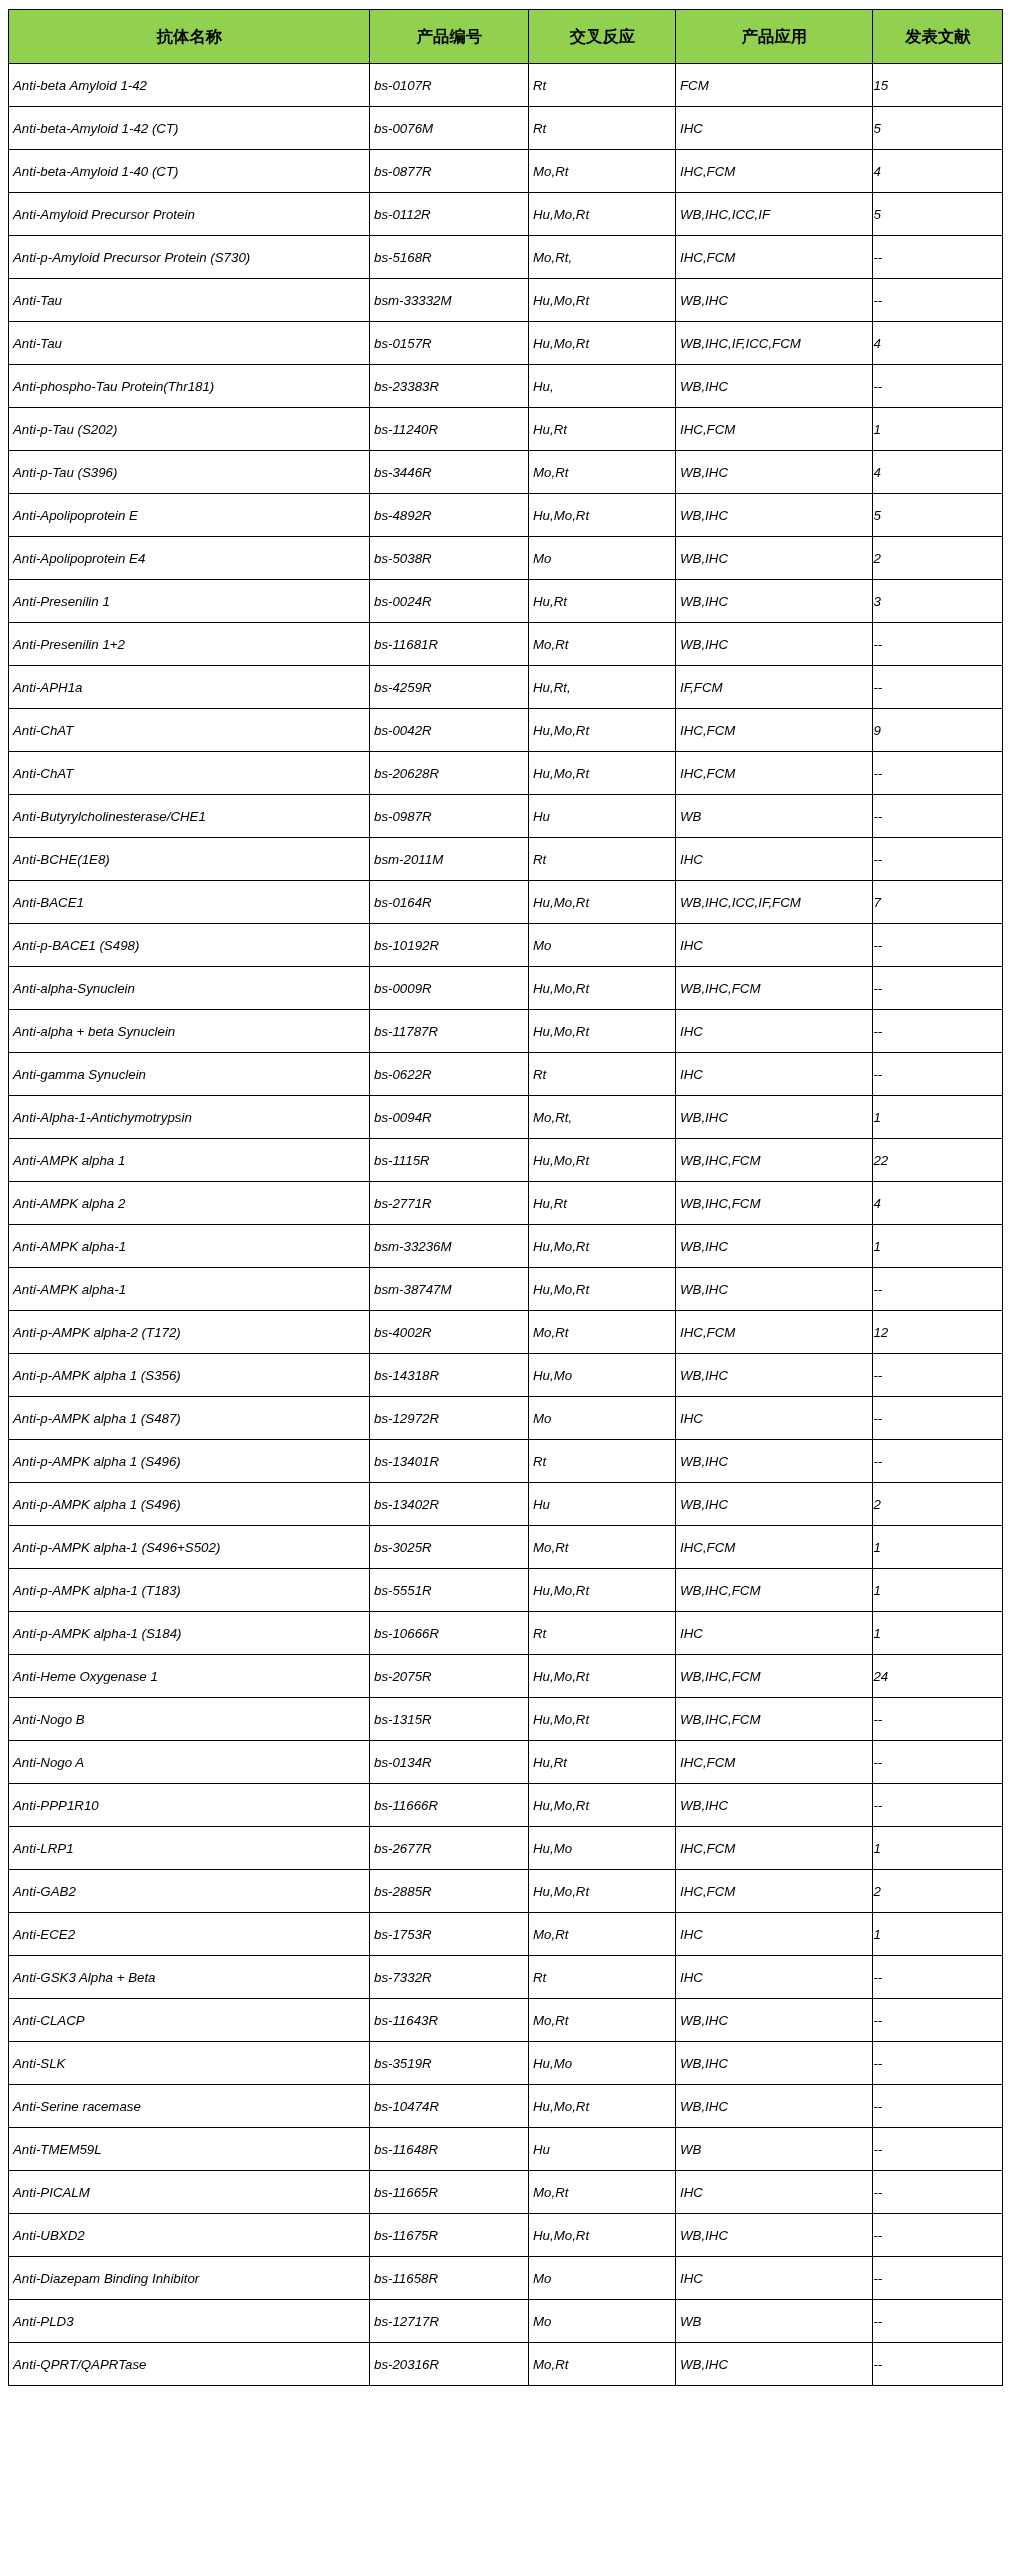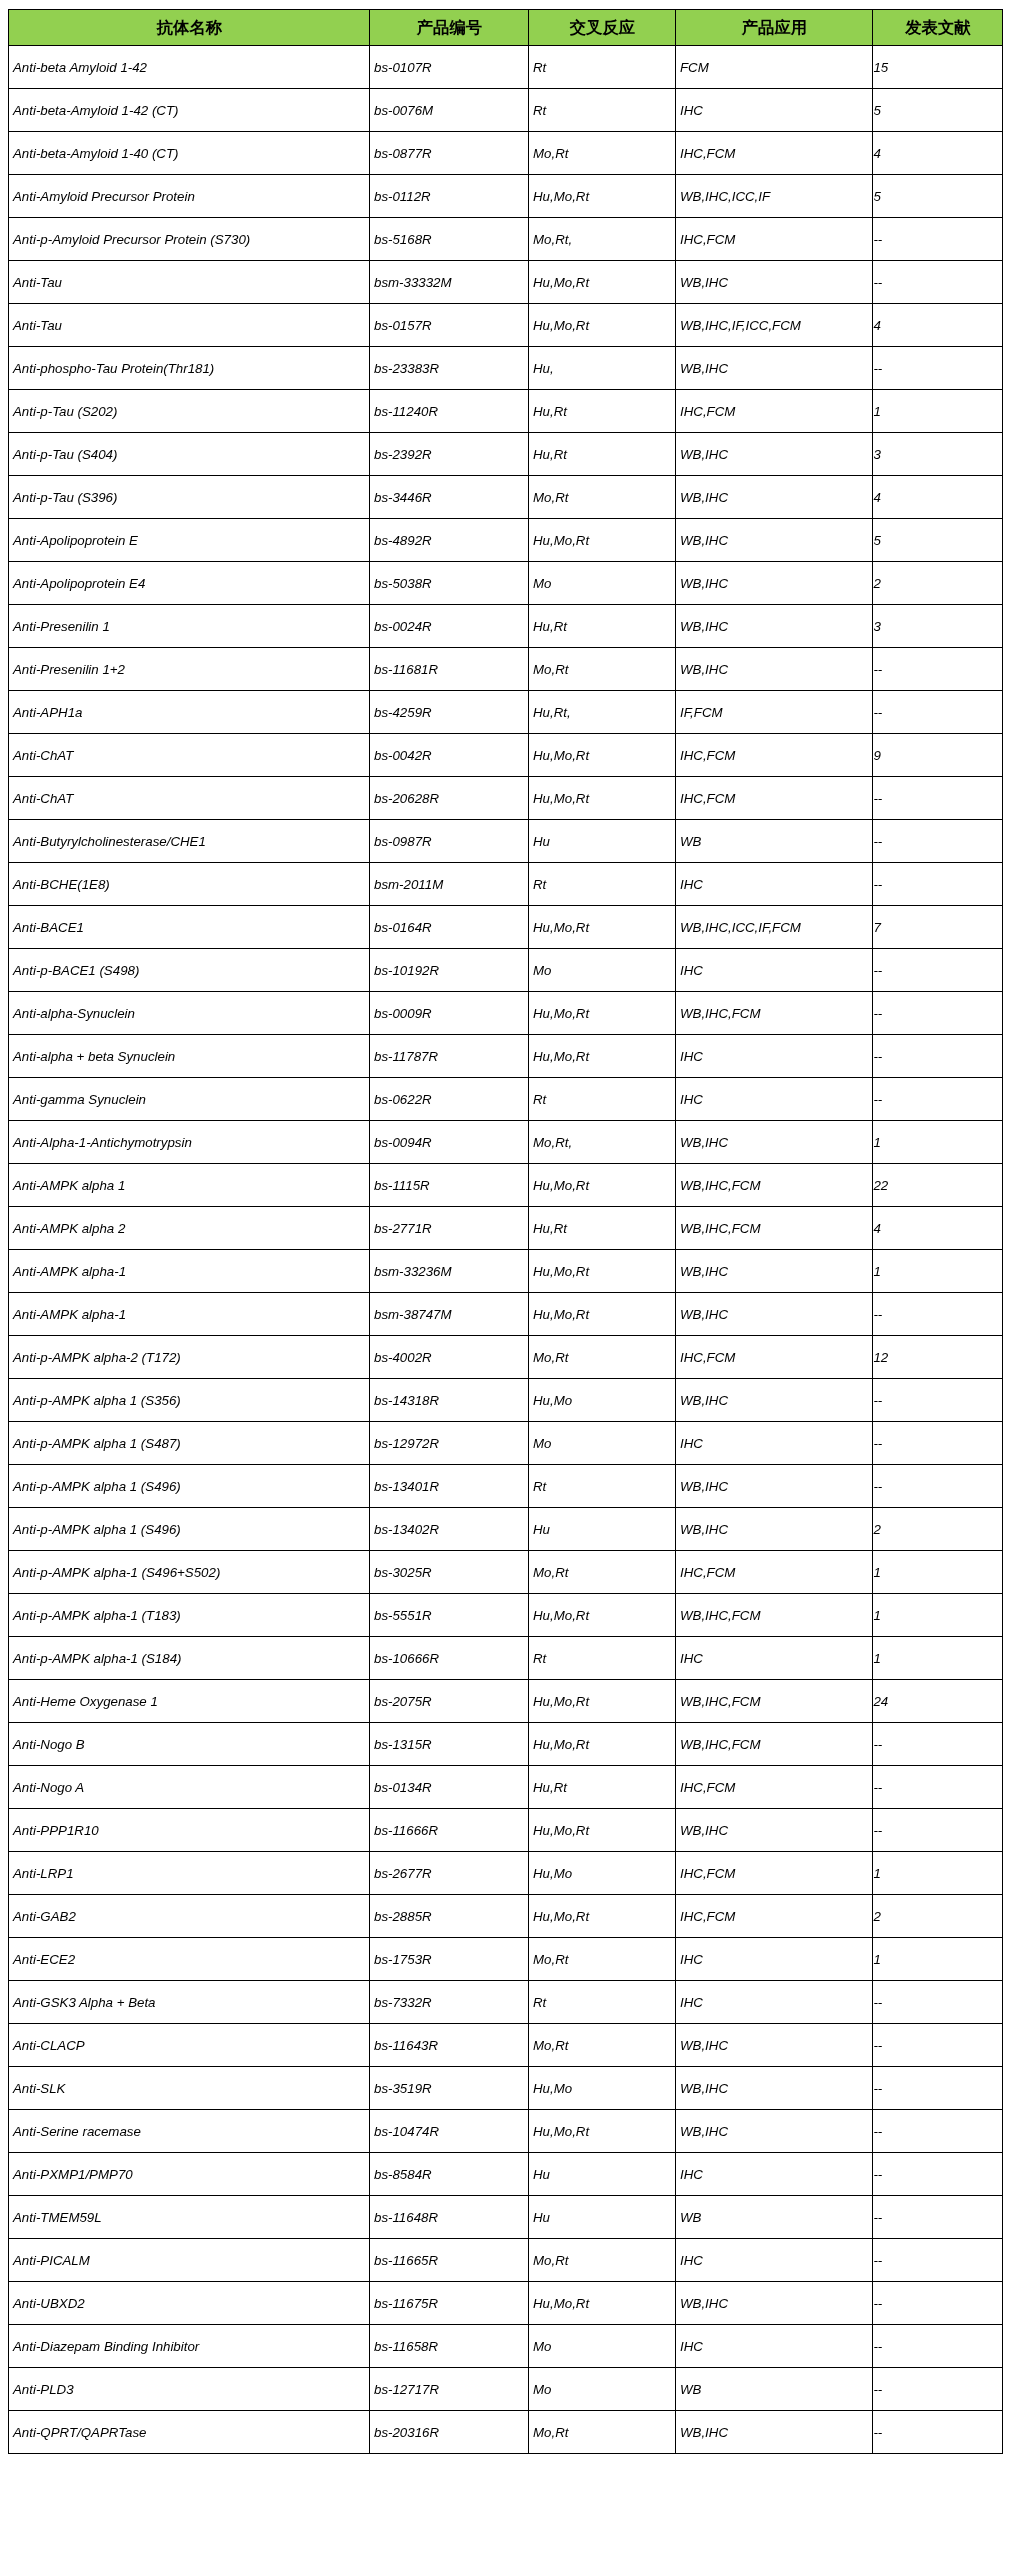--- a/index.html
+++ b/index.html
@@ -10,21 +10,21 @@
   }
   .table-wrap{
     position:absolute;left:8.4px;top:9px;
   }
   table.products{
     border-collapse:collapse;table-layout:fixed;
     width:994px;
     border:1.8px solid #000;
     background:#fff;
   }
-  thead tr{height:36px;}
+  thead tr{height:54px;}
   tbody tr{height:43px;font-style:italic;}
   th{
     background:#92D050;
     font-size:16.3px;font-weight:bold;color:#000;
     text-align:center;vertical-align:middle;
     border:1.2px solid #000;border-bottom:1.8px solid #000;
     padding:0;
   }
   td{
     font-size:13.3px;color:#000;background:#fff;
@@ -114,27 +114,20 @@
           <td class="center">--</td>
         </tr>
         <tr>
           <td>Anti-p-Tau (S202)</td>
           <td>bs-11240R</td>
           <td>Hu,Rt</td>
           <td>IHC,FCM</td>
           <td class="center">1</td>
         </tr>
         <tr>
-          <td>Anti-p-Tau (S404)</td>
-          <td>bs-2392R</td>
-          <td>Hu,Rt</td>
-          <td>WB,IHC</td>
-          <td class="center">3</td>
-        </tr>
-        <tr>
           <td>Anti-p-Tau (S396)</td>
           <td>bs-3446R</td>
           <td>Mo,Rt</td>
           <td>WB,IHC</td>
           <td class="center">4</td>
         </tr>
         <tr>
           <td>Anti-Apolipoprotein E</td>
           <td>bs-4892R</td>
           <td>Hu,Mo,Rt</td>
@@ -391,27 +384,20 @@
           <td>bs-3519R</td>
           <td>Hu,Mo</td>
           <td>WB,IHC</td>
           <td class="center">--</td>
         </tr>
         <tr>
           <td>Anti-Serine racemase</td>
           <td>bs-10474R</td>
           <td>Hu,Mo,Rt</td>
           <td>WB,IHC</td>
-          <td class="center">--</td>
-        </tr>
-        <tr>
-          <td>Anti-PXMP1/PMP70</td>
-          <td>bs-8584R</td>
-          <td>Hu</td>
-          <td>IHC</td>
           <td class="center">--</td>
         </tr>
         <tr>
           <td>Anti-TMEM59L</td>
           <td>bs-11648R</td>
           <td>Hu</td>
           <td>WB</td>
           <td class="center">--</td>
         </tr>
         <tr>

